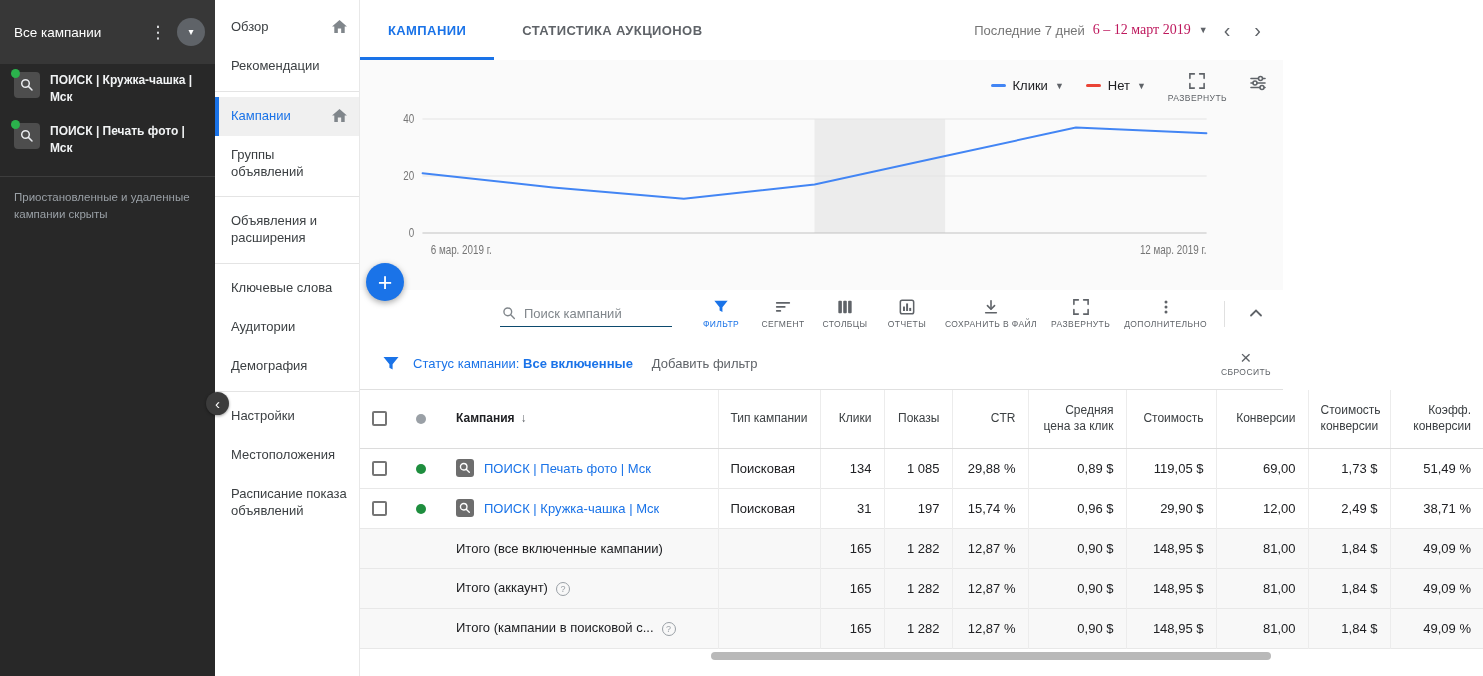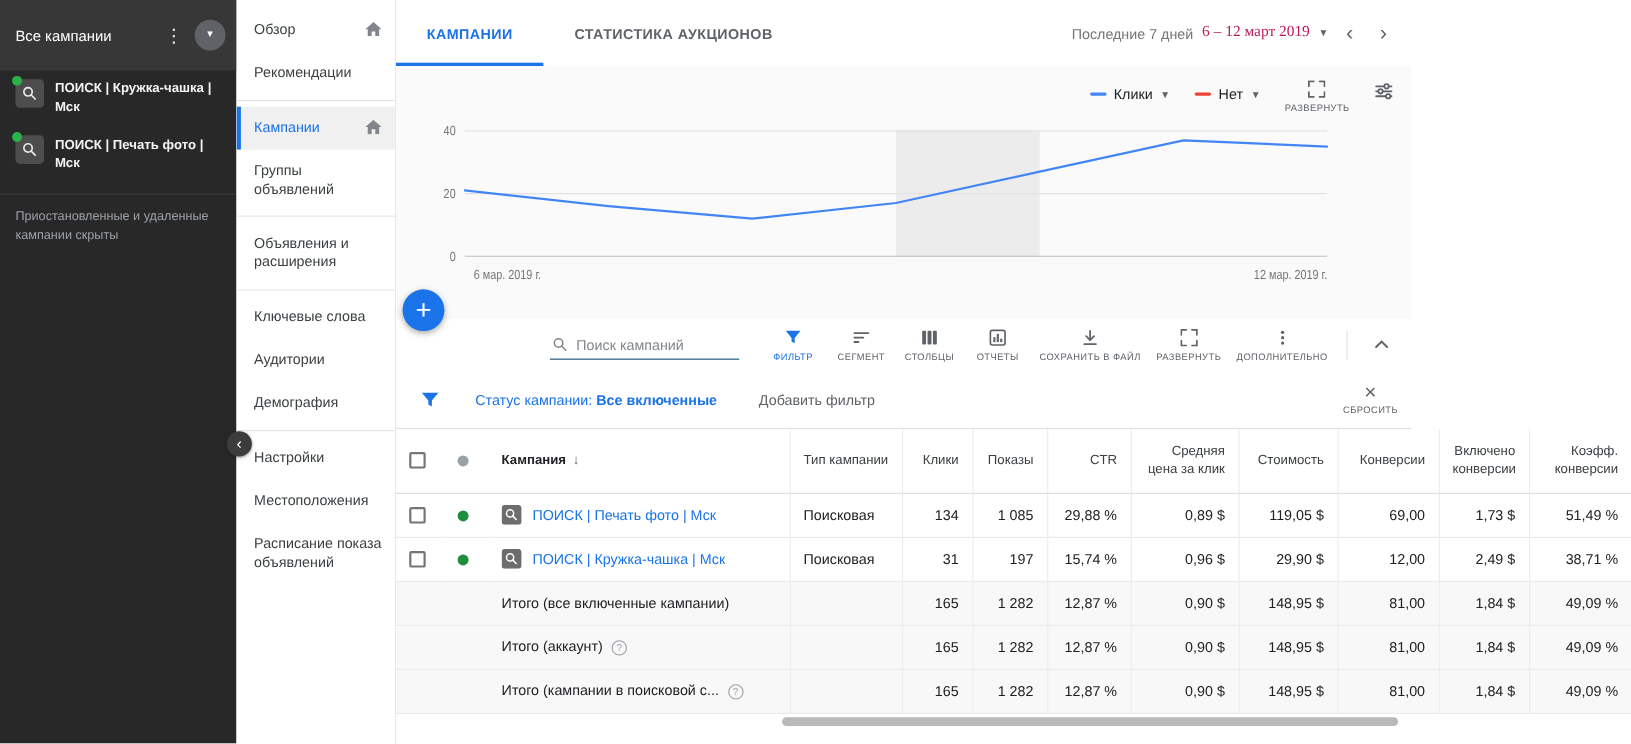--- a/index.html
+++ b/index.html
@@ -69,21 +69,21 @@
   .search-box input { border:none; outline:none; font-size:13px; width:100%; background:transparent;
                       font-family:"Liberation Sans", sans-serif; color:#202124; }
   .search-box input::placeholder { color:#80868b; }
   .tb-btn { display:flex; flex-direction:column; align-items:center; justify-content:space-between; gap:4px; min-width:62px;
             padding:4px 7px; background:none; border:none; color:#5f6368; font-size:8.5px; letter-spacing:.4px;
             cursor:pointer; font-family:"Liberation Sans", sans-serif; white-space:nowrap; }
   .tb-btn.active { color:#1a73e8; }
   .tb-divider { width:1px; height:26px; background:#e0e0e0; margin:0 10px; }
   .tb-collapse { background:none; border:none; cursor:pointer; padding:6px 12px; }
 
-  .filter-bar { height:52px; flex-shrink:0; display:flex; align-items:center; gap:32px; padding:0 12px 0 22px;
+  .filter-bar { height:52px; flex-shrink:0; display:flex; align-items:center; gap:13px; padding:0 12px 0 22px;
                 border-bottom:1px solid #e0e0e0; background:#fff; }
   .filter-text { font-size:13px; color:#1a73e8; white-space:nowrap; }
   .filter-text b { font-weight:700; }
   .add-filter { font-size:13px; color:#5f6368; cursor:pointer; margin-left:6px; }
   .reset-ctl { margin-left:auto; display:flex; flex-direction:column; align-items:center; gap:1px; color:#5f6368;
                cursor:pointer; font-size:8.5px; letter-spacing:.4px; }
   .reset-x { font-size:19px; line-height:16px; color:#5f6368; }
 
   table.data-table { width:100%; border-collapse:collapse; table-layout:fixed; font-size:13px; border-bottom:1px solid #e8e8e8; }
   thead th { height:58px; font-size:12px; color:#3c4043; font-weight:400; vertical-align:middle; padding:6px 12px;
@@ -376,21 +376,21 @@
           <th><span class="checkbox"></span></th>
           <th><span class="dot-gray"></span></th>
           <th><span class="th-campaign">Кампания</span><span class="sort-arrow">↓</span></th>
           <th class="vline">Тип кампании</th>
           <th class="vline num">Клики</th>
           <th class="vline num">Показы</th>
           <th class="vline num">CTR</th>
           <th class="vline num">Средняя цена за клик</th>
           <th class="vline num">Стоимость</th>
           <th class="vline num">Конверсии</th>
-          <th class="vline num">Включено конверсии</th>
+          <th class="vline num">Стоимость конверсии</th>
           <th class="vline num">Коэфф. конверсии</th>
         </tr>
       </thead>
       <tbody id="table-body">
           <tr class="data-row">
             <td><span class="checkbox"></span></td>
             <td><span class="status-dot"></span></td>
             <td>
               <span class="c-name-wrap">
                 <span class="mini-icon">

